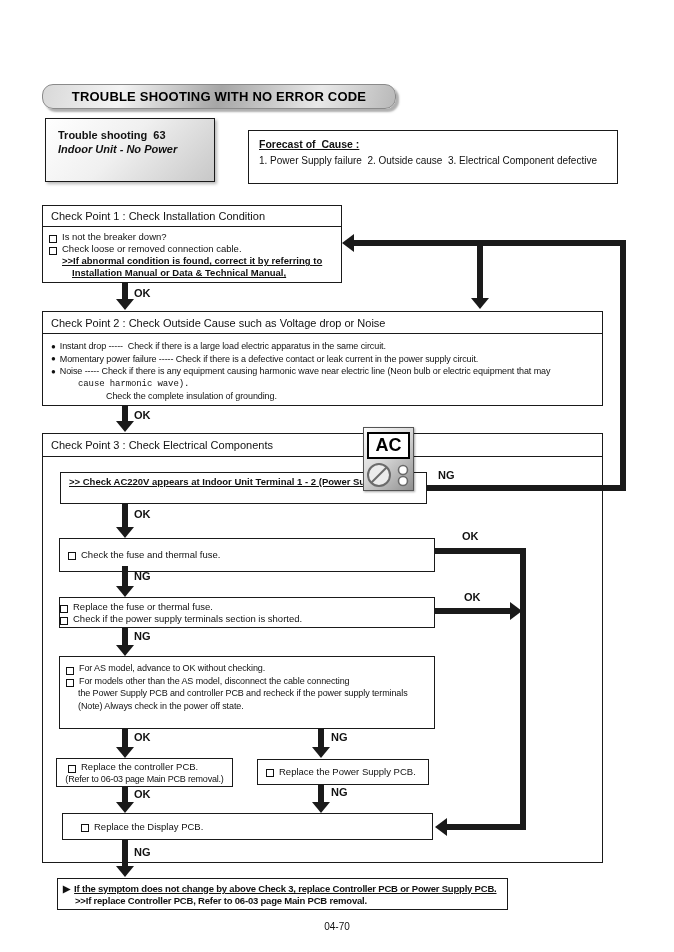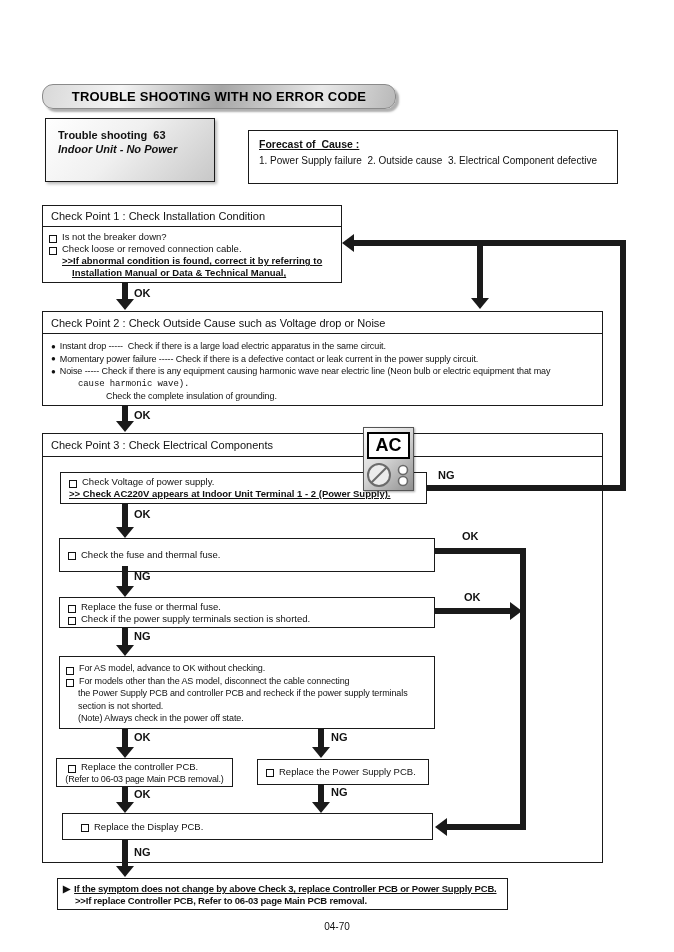--- a/index.html
+++ b/index.html
@@ -114,24 +114,20 @@
 
   <div class="shaft-v" style="left:122px;top:405px;height:17px;"></div>
   <div class="head-down" style="left:116px;top:421px;"></div>
   <div class="flow-label" style="left:134px;top:409px;" data-bind="labels.ok">OK</div>
 
   <div class="box" style="left:42px;top:433px;width:561px;height:430px;">
     <div class="cp-header" style="height:23px;" data-bind="checkpoint3.title">Check Point 3 : Check Electrical Components</div>
   </div>
 
   <div class="box bodytext" style="left:60px;top:472px;width:367px;height:32px;padding:3px 8px;">
-    <div class="row">
-        <span class="cb"></span>
-      <span data-bind="checkpoint3.box_voltage.item1">Check Voltage of power supply.</span>
-      </div>
     <div class="bu" data-bind="checkpoint3.box_voltage.note">&gt;&gt; Check AC220V appears at Indoor Unit Terminal 1 - 2 (Power Supply).</div>
   </div>
 
   <div class="shaft-h" style="left:427px;top:485px;width:199px;"></div>
   <div class="flow-label" style="left:438px;top:469px;" data-bind="labels.ng">NG</div>
 
   <div class="ac-meter">
     <div class="ac-label" data-bind="checkpoint3.meter_label">AC</div>
     <svg width="49" height="30" style="position:absolute;left:1px;top:33px;">
       <circle cx="14" cy="14" r="11" fill="#ececec" stroke="#6b6b6b" stroke-width="2"></circle>
@@ -151,21 +147,21 @@
   </div>
 
   <div class="shaft-h" style="left:435px;top:548px;width:91px;"></div>
   <div class="shaft-v" style="left:520px;top:548px;height:282px;"></div>
   <div class="flow-label" style="left:462px;top:530px;" data-bind="labels.ok">OK</div>
 
   <div class="shaft-v" style="left:122px;top:566px;height:22px;"></div>
   <div class="head-down" style="left:116px;top:586px;"></div>
   <div class="flow-label" style="left:134px;top:570px;" data-bind="labels.ng">NG</div>
 
-  <div class="box bodytext" style="left:59px;top:597px;width:376px;height:31px;padding:3px 8px;">
+  <div class="box bodytext" style="left:59px;top:597px;width:376px;height:31px;padding:3px 0;">
     <div class="row">
         <span class="cb"></span>
       <span data-bind="checkpoint3.box_replace_fuse.item1">Replace the fuse or thermal fuse.</span>
       </div>
     <div class="row">
         <span class="cb"></span>
       <span data-bind="checkpoint3.box_replace_fuse.item2">Check if the power supply terminals section is shorted.</span>
       </div>
   </div>
 
@@ -180,21 +176,20 @@
   <div class="box body-sm" style="left:59px;top:656px;width:376px;height:73px;padding:5px 6px;">
     <div class="row">
         <span class="cb"></span>
       <span data-bind="checkpoint3.box_as_model.item1">For AS model, advance to OK without checking.</span>
       </div>
     <div class="row">
         <span class="cb"></span>
       <span data-bind="checkpoint3.box_as_model.item2">For models other than the AS model, disconnect the cable connecting</span>
       </div>
     <div style="margin-left:12px;" data-bind="checkpoint3.box_as_model.item2b">the Power Supply PCB and controller PCB and recheck if the power supply terminals</div>
-    <div style="margin-left:12px;" data-bind="checkpoint3.box_as_model.item2c">section is not shorted.</div>
     <div style="margin-left:12px;" data-bind="checkpoint3.box_as_model.item2d">(Note) Always check in the power off state.</div>
   </div>
 
   <div class="shaft-v" style="left:122px;top:729px;height:19px;"></div>
   <div class="head-down" style="left:116px;top:747px;"></div>
   <div class="flow-label" style="left:134px;top:731px;" data-bind="labels.ok">OK</div>
   <div class="shaft-v" style="left:318px;top:729px;height:19px;"></div>
   <div class="head-down" style="left:312px;top:747px;"></div>
   <div class="flow-label" style="left:331px;top:731px;" data-bind="labels.ng">NG</div>
 

